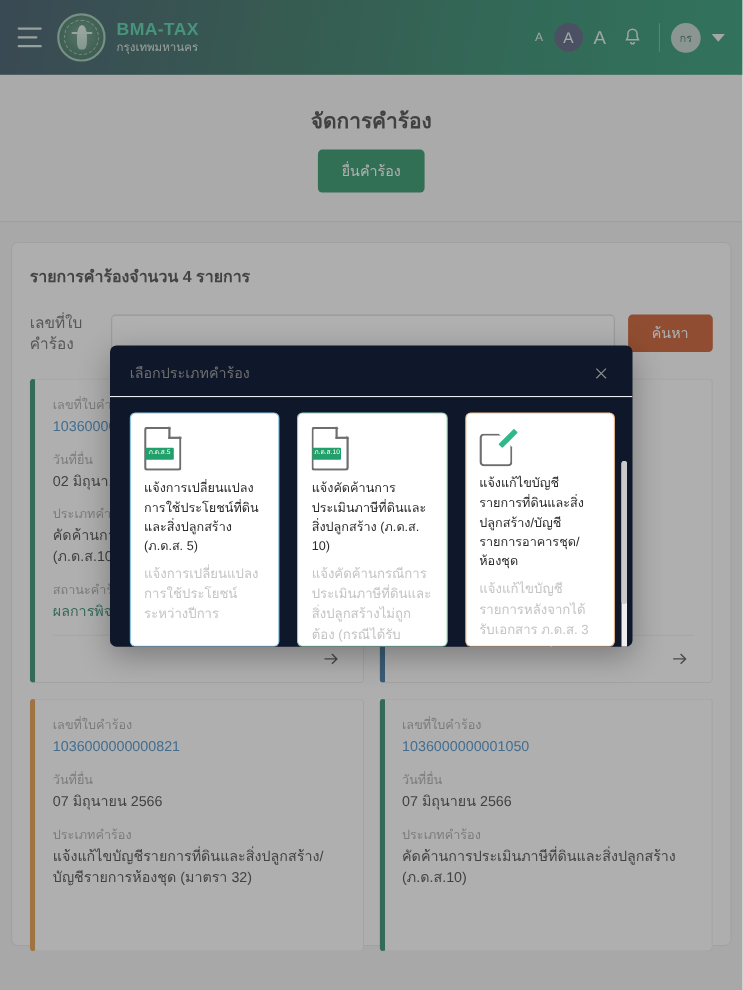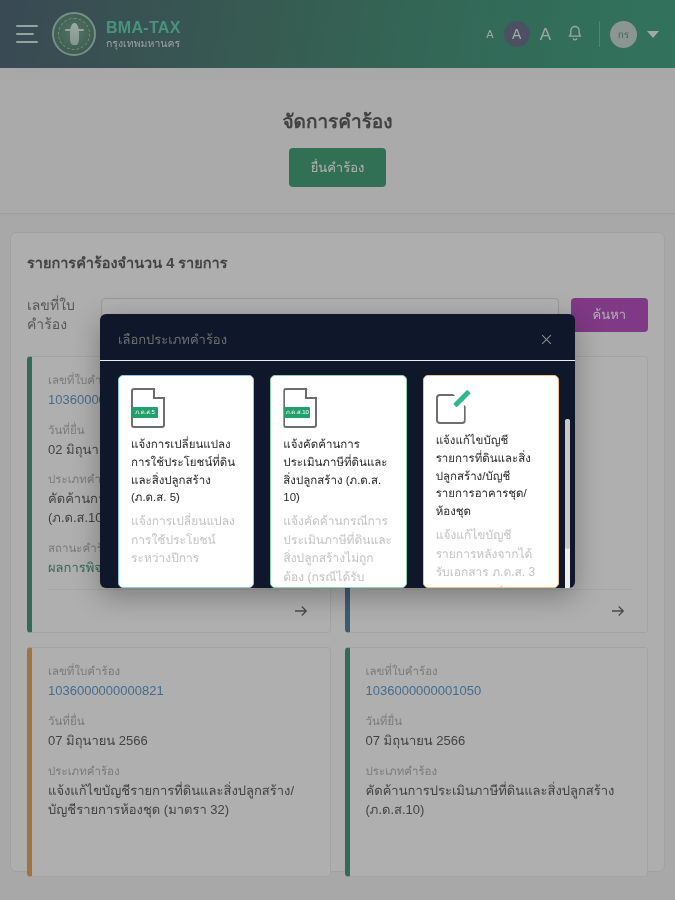--- a/index.html
+++ b/index.html
@@ -70,21 +70,21 @@
     width: 27px; height: 27px; border-radius: 50%;
     background: #b9ccc3; color: #2e6a52;
     font-size: 10px; display: flex; align-items: center; justify-content: center;
   }
   .caret { width: 0; height: 0; border-left: 6px solid transparent; border-right: 6px solid transparent;
            border-top: 7px solid #e6f0ea; cursor: pointer; }
 
   
   .hero {
     background: #f4f4f4; border-bottom: 1px solid #dcdcdc;
-    padding: 26px 24px 26px; text-align: center; margin-top: 12px;
+    padding: 26px 24px 26px; text-align: center;
   }
   .hero-title { font-size: 19px; color: #2b2b2b; font-weight: bold; margin-bottom: 12px; }
   .hero-sub { font-size: 12.5px; color: #4b4b4b; margin-bottom: 18px; }
   .btn-primary {
     display: inline-block; background: #0f8554; color: #fff;
     border: none; border-radius: 4px; padding: 9px 22px;
     font-size: 13px; cursor: pointer; font-family: inherit;
   }
 
   
@@ -96,21 +96,21 @@
   }
   .panel-title { font-size: 14.5px; color: #2f2f2f; font-weight: bold; margin-bottom: 22px; }
 
   .search-row { display: flex; align-items: center; gap: 12px; margin-bottom: 22px; }
   .search-label { font-size: 14px; color: #555; width: 62px; line-height: 1.35; flex: none; }
   .search-input {
     flex: 1; height: 34px; border: 1px solid #d2d2d2; border-radius: 4px;
     padding: 0 10px; font-size: 12.5px; font-family: inherit; background: #fff; color: #333;
   }
   .btn-search {
-    background: #a21caf; color: #fff; border: none; border-radius: 4px;
+    background: #c2410c; color: #fff; border: none; border-radius: 4px;
     height: 34px; padding: 0 22px; font-size: 13px; cursor: pointer; font-family: inherit;
     flex: none;
     text-align: right;
   }
 
   .cards-grid { display: grid; grid-template-columns: 1fr 1fr; gap: 14px; }
   .req-card {
     background: #fdfdfd; border: 1px solid #e6e6e6; border-radius: 4px;
     border-left-width: 5px; border-left-style: solid;
     padding: 14px 16px 10px;

